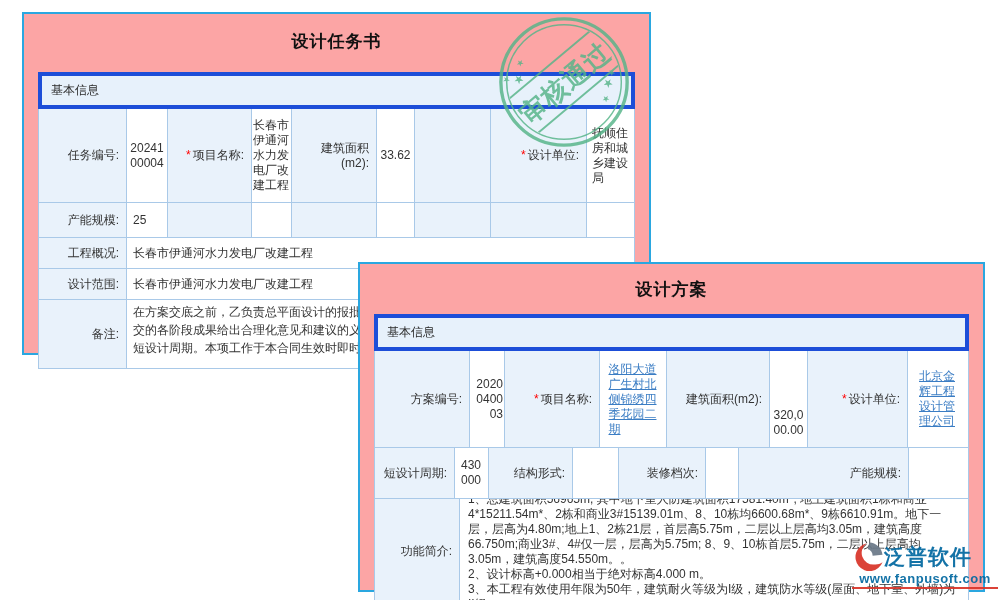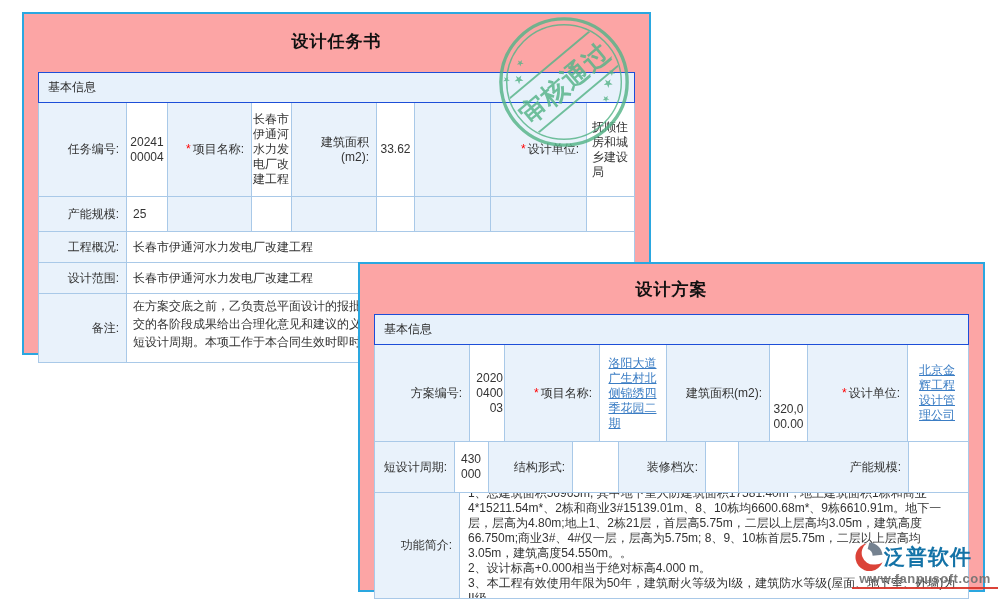--- a/index.html
+++ b/index.html
@@ -4,21 +4,21 @@
 <style>
   html,body{margin:0;padding:0;background:#fff;}
   body{width:1000px;height:600px;position:relative;overflow:hidden;
        font-family:"Liberation Sans","DejaVu Sans",sans-serif;color:#333;}
   .card{position:absolute;background:#fca5a5;border:2px solid #2aa7e0;box-sizing:border-box;}
   #task-card{left:22px;top:12px;width:629px;height:343px;z-index:1;}
   #plan-card{left:358px;top:262px;width:627px;height:330px;z-index:10;}
   .card-title{text-align:center;font-weight:bold;font-size:17px;color:#111;
               letter-spacing:1px;padding:16px 0 19px 0;}
   #plan-card .card-title{padding:14px 0 13px 0;}
-  .section-bar{margin:0 14px;border:1px solid #1d4ed8;background:#e7f1fb;
+  .section-bar{margin:0 14px;border:4px solid #1d4ed8;background:#e7f1fb;
                font-size:12px;color:#2b2b2b;padding:6px 9px;box-sizing:border-box;}
   .grid{margin:0 14px;border:1px solid #a9c9e8;border-top:0;box-sizing:border-box;}
   .row{display:flex;border-bottom:1px solid #a9c9e8;}
   .grid .row:last-child{border-bottom:0;}
   .cell{flex:0 0 auto;box-sizing:border-box;border-right:1px solid #a9c9e8;
         font-size:12px;line-height:15px;display:flex;align-items:center;overflow:hidden;}
   .row .cell:last-child{border-right:0;}
   .lbl{background:#e9f2fb;justify-content:flex-end;text-align:right;padding:3px 7px;}
   .val{background:#fff;justify-content:center;text-align:center;padding:3px 1px;}
   .val.left{justify-content:flex-start;text-align:left;padding:3px 6px;}
@@ -47,21 +47,21 @@
   .p-h1{height:96px}.p-h2{height:50px}.p-h3{height:105px}
   .remark-val{padding:6px 8px;line-height:18px;align-items:flex-start;}
   .intro-val{padding:4px 8px;line-height:15px;text-align:left;justify-content:flex-start;}
   
   #stamp{position:absolute;left:496px;top:14px;width:136px;height:136px;z-index:5;opacity:.82;}
   
   #logo{position:absolute;left:852px;top:540px;width:146px;z-index:30;opacity:.93;}
   .logo-row{display:flex;align-items:center;}
   .logo-icon{width:33px;height:33px;margin-right:-1px;flex:0 0 auto;}
   .logo-text{font-size:21px;font-weight:bold;color:#0369a1;letter-spacing:1px;white-space:nowrap;}
-  .logo-site{font-size:13px;font-weight:bold;color:#737373;text-align:center;
+  .logo-site{font-size:13px;font-weight:bold;color:#0369a1;text-align:center;
              border-bottom:2px solid #d9352a;padding-bottom:1px;margin-top:-2px;letter-spacing:.5px;}
 </style>
 </head>
 <body>
 
 <div class="card" id="task-card">
   <div class="card-title">设计任务书</div>
   <div class="section-bar">基本信息</div>
   <div class="grid">
 

